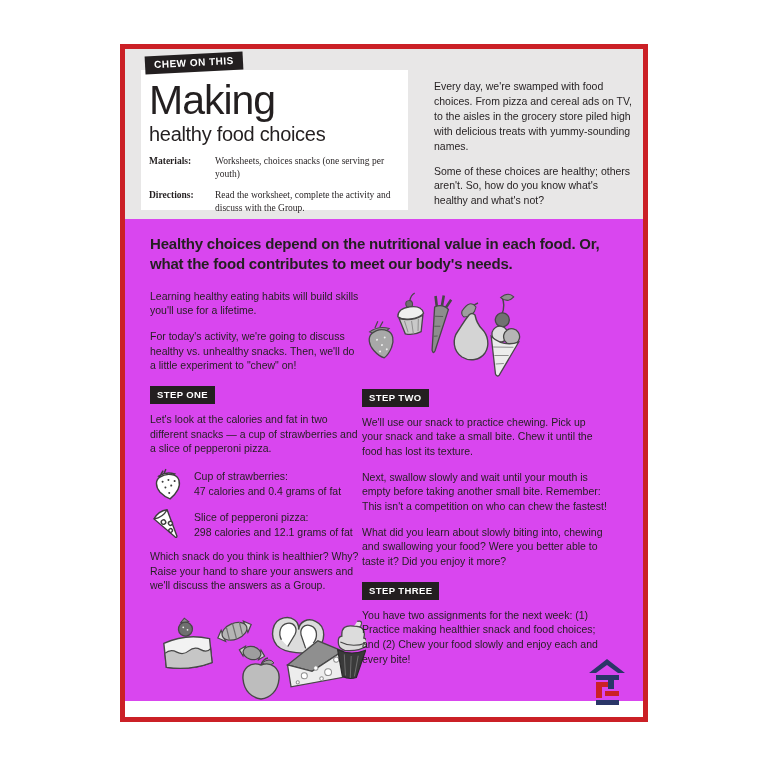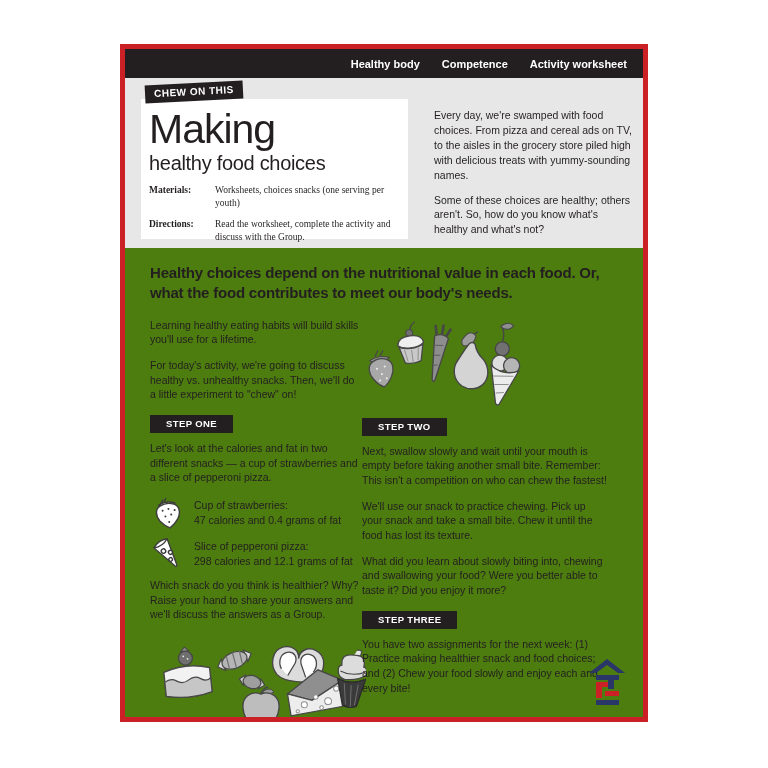--- a/index.html
+++ b/index.html
@@ -30,47 +30,42 @@
   }
   .title-main { font-size:41px; line-height:1.0; font-weight:400; letter-spacing:-1px; }
   .title-sub  { font-size:20px; line-height:1.1; margin-top:2px; letter-spacing:-.3px; }
   .meta { margin-top:10px; display:grid; grid-template-columns:58px 1fr; row-gap:7px; column-gap:8px; font-size:9.5px; line-height:1.4;font-family:Liberation Serif, serif; }
   .meta .label { font-weight:bold; }
 
   .intro { position:absolute; left:309px; top:30px; width:200px; font-size:10.5px; line-height:1.42; }
   .intro p { margin-bottom:10px; }
 
   
-  .main { position:relative; padding:15px 25px 0 25px; background:#4d7c0f; }
+  .main { position:relative; padding:15px 25px 0 25px; background:#d946ef; }
   .main-heading { font-size:15px; font-weight:bold; line-height:1.35; width:480px; letter-spacing:-.2px; margin-bottom:14px; }
   .cols { display:flex; }
   .col-left  { width:212px; }
   .col-right { width:246px; }
   .body-text { font-size:10.5px; line-height:1.4; margin-bottom:11px; }
   .step-badge {
     display:inline-block; background:#231f20; color:#fff; font-size:9.5px;
-    font-weight:bold; letter-spacing:.4px; padding:3px 16px 4px; margin-bottom:8px;
+    font-weight:bold; letter-spacing:.4px; padding:3px 7px 4px; margin-bottom:8px;
   }
   .snack-row { display:flex; align-items:center; gap:10px; margin:2px 0 7px 2px; }
   .snack-row .snack-text { font-size:10.5px; line-height:1.4; }
   .cluster-top { display:block; margin:0 0 6px 4px; }
   .cluster-bottom { display:block; margin:20px 0 0 8px; }
 
   .logo { position:absolute; right:17px; bottom:11px; }
 </style>
 </head>
 <body>
 
 <div class="page">
 
-  <div class="topbar">
-    <span class="nav-item">Healthy body</span>
-    <span class="nav-item">Competence</span>
-    <span class="nav-item">Activity worksheet</span>
-  </div>
 
   <div class="masthead">
     <div class="badge-chew">CHEW ON THIS</div>
     <div class="title-card">
       <div class="title-main">Making</div>
       <div class="title-sub">healthy food choices</div>
       <div class="meta">
         <span class="label">Materials:</span>
         <span>Worksheets, choices snacks (one serving per youth)</span>
         <span class="label">Directions:</span>
@@ -236,22 +231,22 @@
 
           <g transform="rotate(12 136 64)">
             <circle cx="130" cy="46" r="8" fill="#dedede" stroke="#474747" stroke-width="1.3"></circle>
             <circle cx="142" cy="46" r="8" fill="#b5b5b5" stroke="#474747" stroke-width="1.3"></circle>
             <path d="M122 50 Q136 58 150 50 L138 86 Q136 89 134 86 Z" fill="#ececec" stroke="#474747" stroke-width="1.3"></path>
             <path d="M126 60 L146 56 M129 68 L143 65 M132 76 L140 74" stroke="#8f8f8f" stroke-width="1" fill="none"></path>
           </g>
         </svg>
 
         <div class="step-badge">STEP TWO</div>
+        <p class="body-text">We'll use our snack to practice chewing. Pick up your snack and take a small bite. Chew it until the food has lost its texture.</p>
         <p class="body-text">Next, swallow slowly and wait until your mouth is empty before taking another small bite. Remember: This isn't a competition on who can chew the fastest!</p>
-        <p class="body-text">We'll use our snack to practice chewing. Pick up your snack and take a small bite. Chew it until the food has lost its texture.</p>
         <p class="body-text">What did you learn about slowly biting into, chewing and swallowing your food? Were you better able to taste it? Did you enjoy it more?</p>
 
         <div class="step-badge">STEP THREE</div>
         <p class="body-text">You have two assignments for the next week: (1) Practice making healthier snack and food choices; and (2) Chew your food slowly and enjoy each and every bite!</p>
       </div>
     </div>
   </div>
 
   <svg class="logo" width="38" height="48" viewBox="0 0 38 48">
     <path d="M19 1 L37 15 L30 15 L19 7 L8 15 L1 15 Z" fill="#2a3668"></path>

